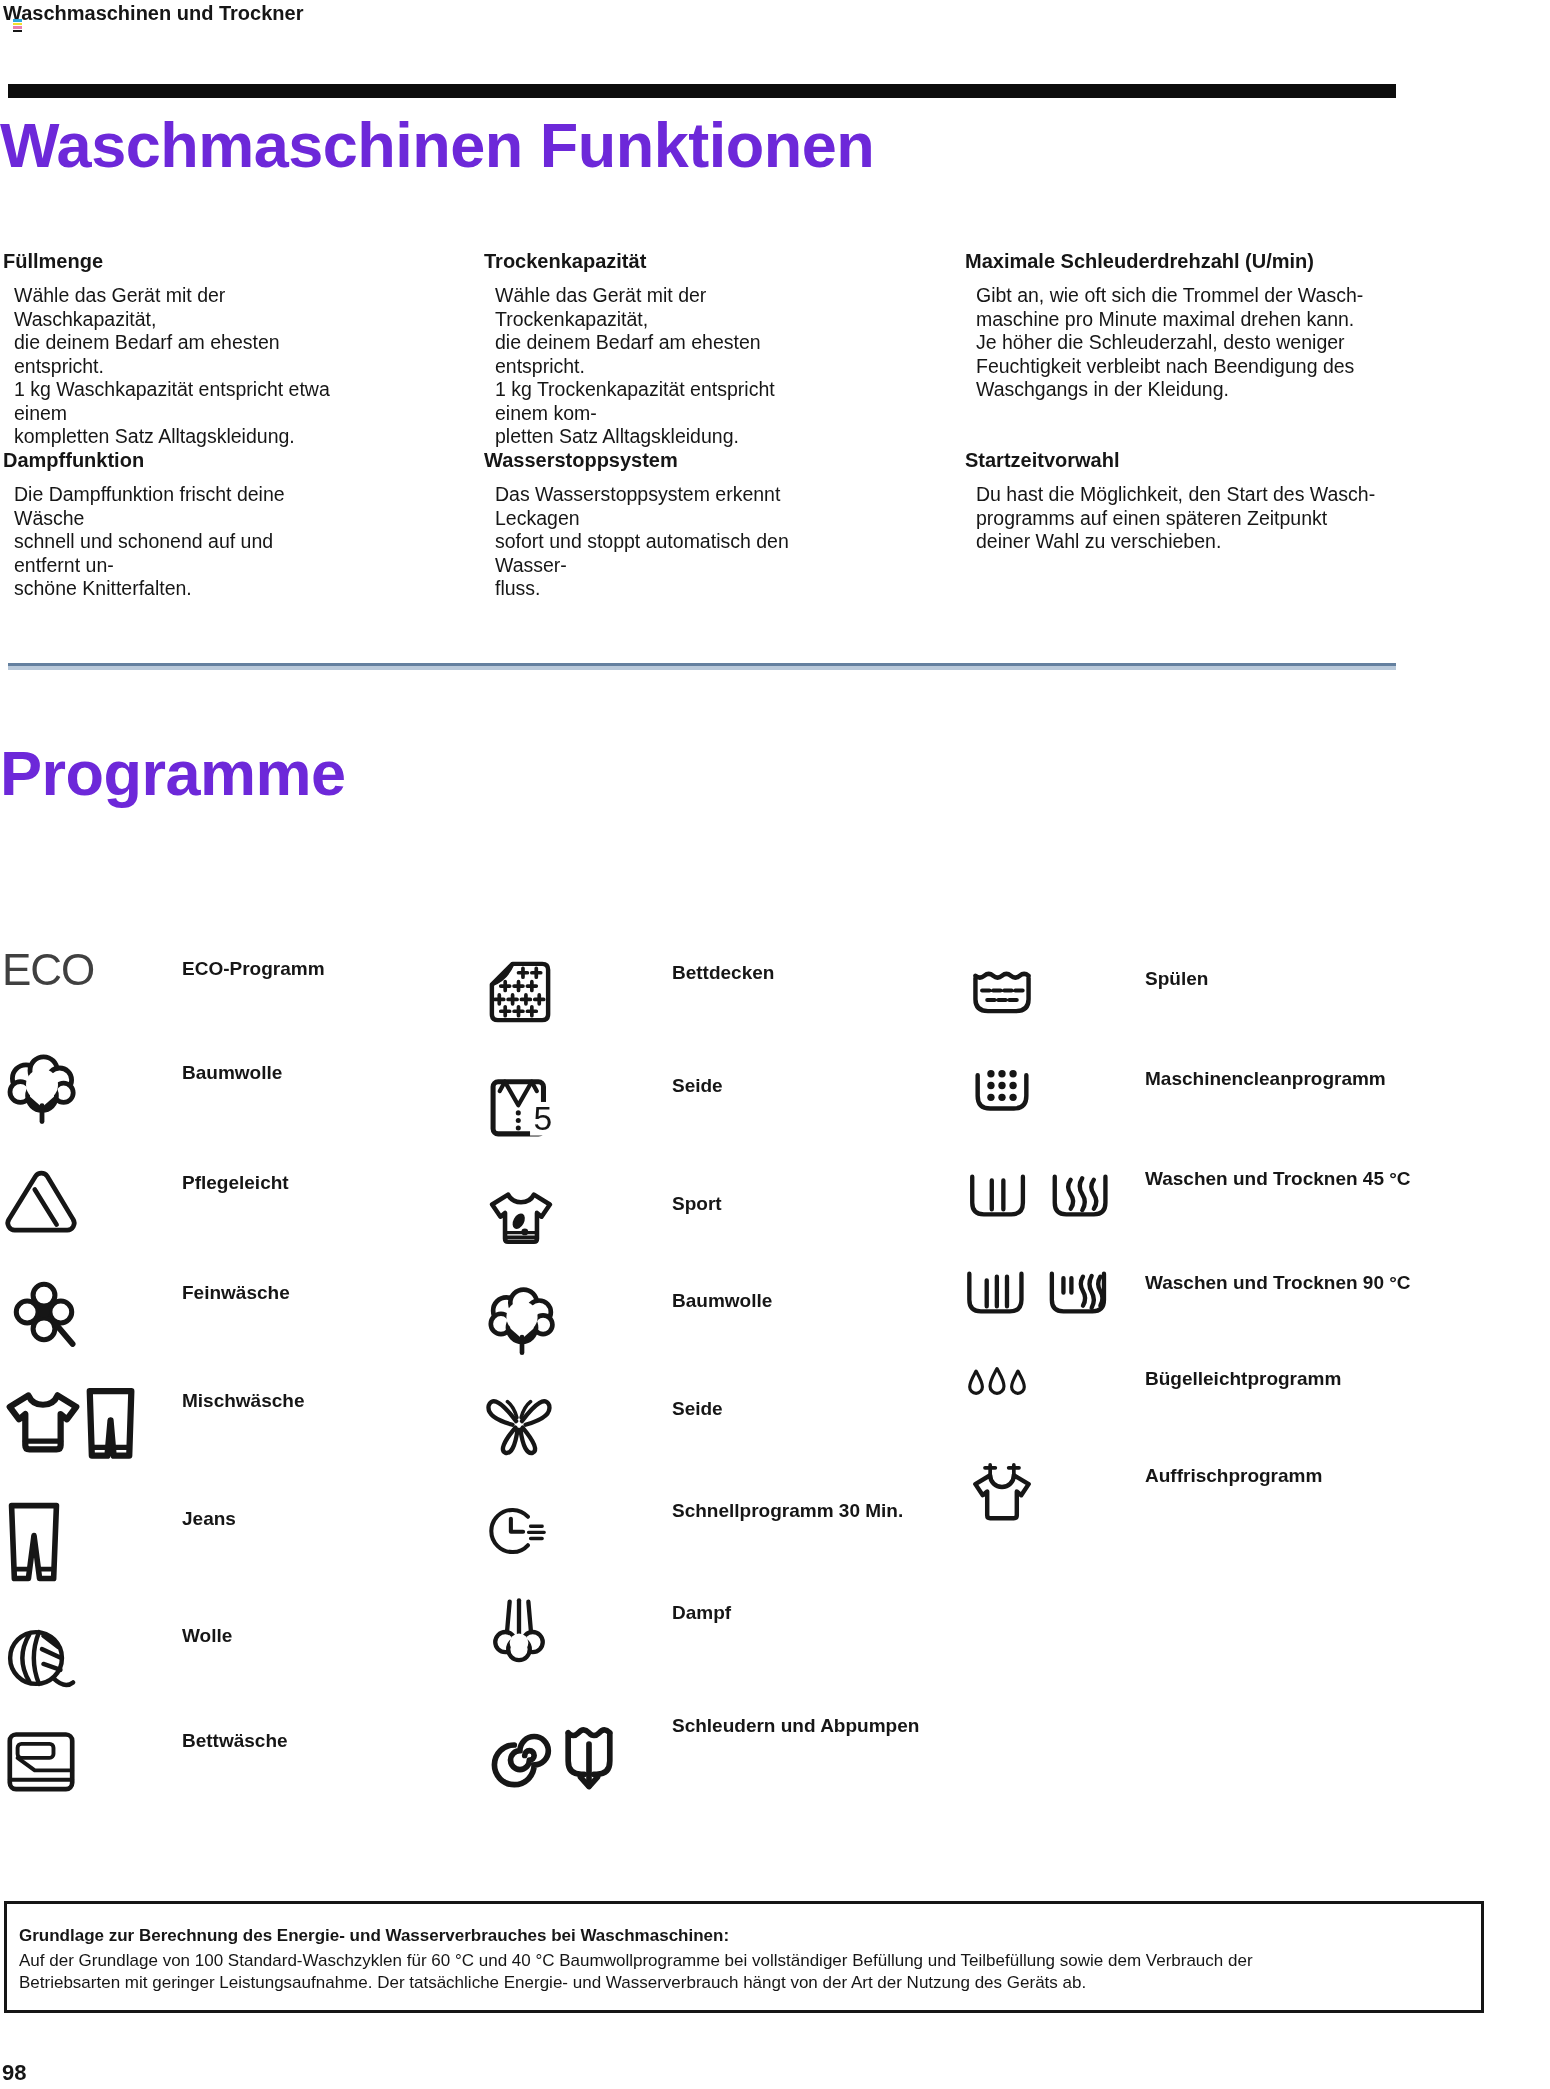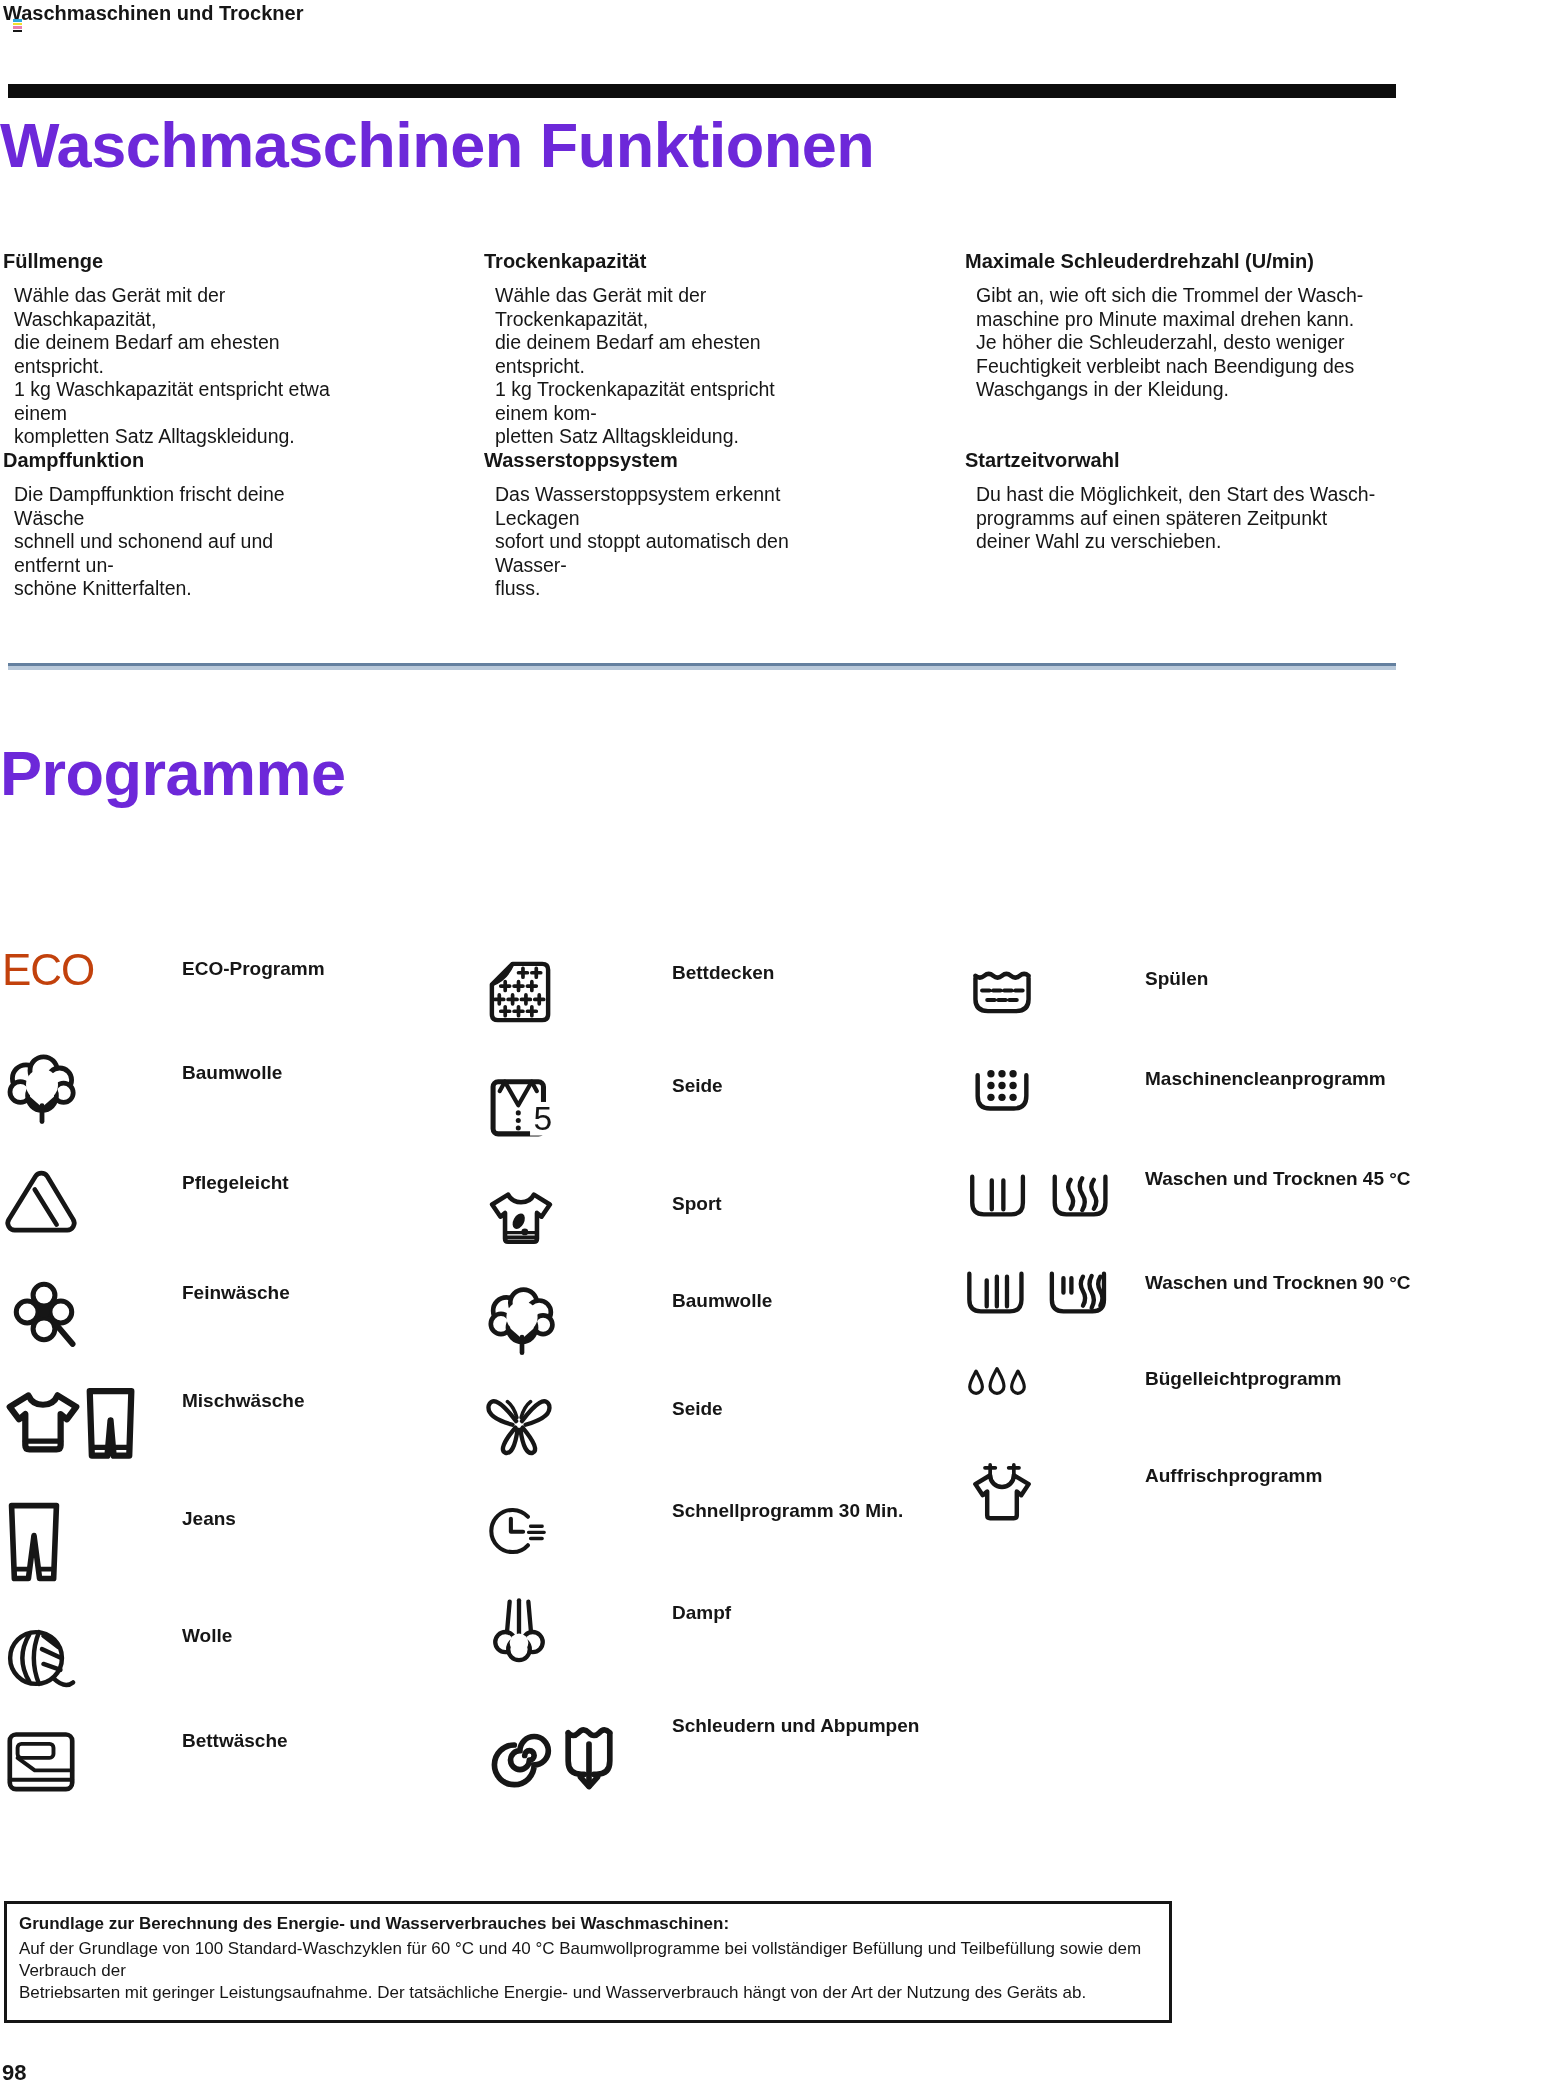--- a/index.html
+++ b/index.html
@@ -22,23 +22,23 @@
   .plabel{position:absolute;font-size:19px;font-weight:700;white-space:nowrap;line-height:1.15}
   .c1 .picon{left:2px}  .c1 .plabel{left:182px}
   .c2 .picon{left:483px}.c2 .plabel{left:672px}
   .c3 .picon{left:965px}.c3 .plabel{left:1145px}
   .picon svg{display:block;width:100%;height:100%}
   .s{fill:none;stroke:#161616;stroke-width:6;stroke-linecap:round;stroke-linejoin:round}
   .sw5{stroke-width:5}
   .wf{fill:#fff}
   .cover{fill:#fff;stroke:none}
   .fil{fill:#161616;stroke:none}
-  .eco-text{font-size:44px;font-weight:400;letter-spacing:-1px;color:#c2410c;line-height:1}
-  .footnote{position:absolute;left:4px;top:1901px;width:1168px;box-sizing:border-box;
-            border:3px solid #161616;padding:10px 12px 16px;background:#fff}
+  .eco-text{font-size:44px;font-weight:400;letter-spacing:-1px;color:#404040;line-height:1}
+  .footnote{position:absolute;left:4px;top:1901px;width:1480px;box-sizing:border-box;
+            border:3px solid #161616;padding:22px 12px 16px;background:#fff}
   .footnote h4{margin:0 0 4px;font-size:17px;font-weight:700}
   .footnote p{margin:0;font-size:17px;line-height:22px;white-space:pre-line}
   .pagenum{position:absolute;left:2px;top:2060px;font-size:22px;font-weight:700}
   .svg5{font:400 40px "Liberation Sans",sans-serif;fill:#161616}
 </style>
 </head>
 <body>
 
 <div class="page">
 

